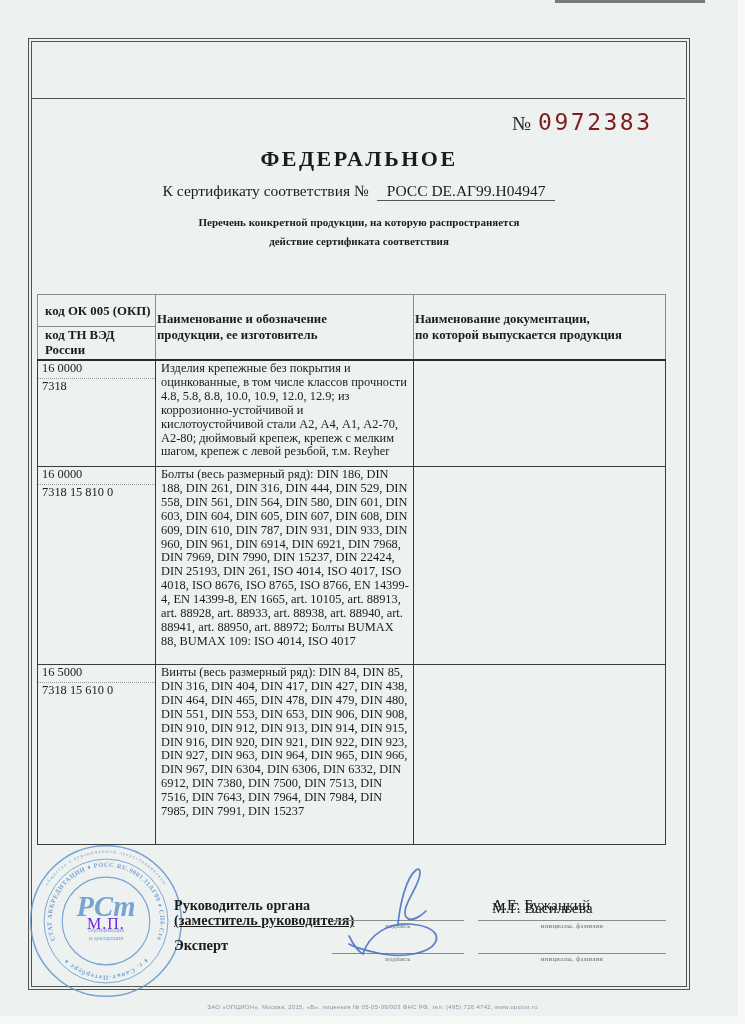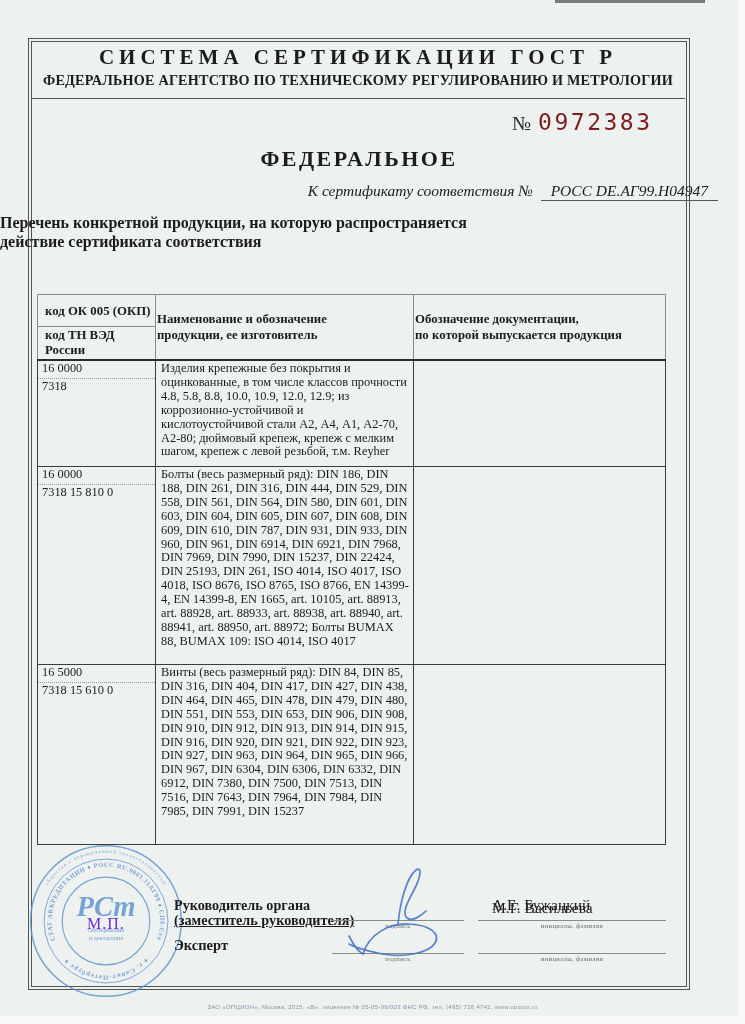--- a/index.html
+++ b/index.html
@@ -13,24 +13,24 @@
   .masthead{position:absolute;left:33px;top:45px;width:650px;text-align:center;}
   .masthead .l1{font-size:21px;font-weight:bold;letter-spacing:5px;}
   .masthead .l2{font-size:14.2px;font-weight:bold;letter-spacing:.2px;margin-top:2px;}
   .mast-rule{position:absolute;left:31px;top:98px;width:654px;border-top:1.4px solid #54544f;}
   .serial{position:absolute;left:512px;top:109px;display:flex;align-items:baseline;gap:7px;}
   .serial .nz{font-size:20px;color:#2b2b2b;}
   .serial .digits{font-family:"DejaVu Sans Mono","Liberation Mono",monospace;font-size:23px;
                   letter-spacing:2.5px;color:#7f1d1d;}
   .doc-title{position:absolute;left:0;top:146px;width:718px;text-align:center;font-size:22px;
              font-weight:bold;letter-spacing:2.5px;}
-  .cert-line{position:absolute;left:0;top:182px;width:718px;text-align:right;font-size:15.5px;font-style:italic;}
+  .cert-line{position:absolute;left:0;top:182px;width:718px;text-align:center;font-size:15.5px;}
   .cert-line .num{border-bottom:1px solid #555;padding:0 10px 1px 10px;margin-left:4px;}
-  .purpose{position:absolute;left:0;top:213px;width:718px;text-align:left;font-weight:bold;
-           font-size:16px;line-height:19px;}
+  .purpose{position:absolute;left:0;top:213px;width:718px;text-align:center;font-weight:bold;
+           font-size:11px;line-height:19px;}
   table.products{position:absolute;left:37px;top:258px;width:628px;border-collapse:collapse;table-layout:fixed;margin-top:36px;}
   table.products col.c1{width:118px;} table.products col.c2{width:258px;} table.products col.c3{width:252px;}
   .products thead td{border:1.2px solid #8a8a86;font-weight:bold;font-size:12.8px;vertical-align:middle;}
   .products thead td.hcenter{line-height:16px;height:62px;}
   .products thead td.hcode{padding:0;}
   .hcode .h1a{height:30px;display:flex;align-items:center;padding-left:7px;border-bottom:1px solid #8a8a86;}
   .hcode .h1b{height:31px;display:flex;align-items:center;padding-left:7px;}
   .products tbody td{border:1.3px solid #3c3c3a;vertical-align:top;font-size:12.4px;line-height:13.9px;padding:0;}
   .products tbody tr.first td{border-top:2.2px solid #2a2a28;}
   .codecell .ctop{border-bottom:1px dotted #9a9a9a;padding:1px 2px 2px 4px;}
@@ -56,24 +56,20 @@
 
 <div class="page">
   <div class="scan-right"></div>
   <div class="scan-bottom"></div>
   <div class="scan-artifact"></div>
 
   <div class="frame">
     <div class="frame-inner"></div>
   </div>
 
-  <div class="masthead">
-    <div class="l1">СИСТЕМА СЕРТИФИКАЦИИ ГОСТ Р</div>
-    <div class="l2">ФЕДЕРАЛЬНОЕ АГЕНТСТВО ПО ТЕХНИЧЕСКОМУ РЕГУЛИРОВАНИЮ И МЕТРОЛОГИИ</div>
-  </div>
   <div class="mast-rule"></div>
 
   <div class="serial">
     <span class="nz">№</span>
     <span class="digits">0972383</span>
   </div>
 
   <div class="doc-title">ФЕДЕРАЛЬНОЕ</div>
 
   <div class="cert-line">
@@ -96,21 +92,21 @@
       <tr>
         <td class="hcode">
           <div class="h1a">код ОК 005 (ОКП)</div>
           <div class="h1b">код ТН ВЭД России</div>
         </td>
         <td class="hcenter">
           <div>Наименование и обозначение</div>
           <div>продукции, ее изготовитель</div>
         </td>
         <td class="hcenter">
-          <div>Обозначение документации,</div>
+          <div>Наименование документации,</div>
           <div>по которой выпускается продукция</div>
         </td>
       </tr>
     </thead>
     <tbody>
       <tr class="first">
         <td class="codecell">
           <div class="ctop">16 0000</div>
           <div class="cbot">7318</div>
         </td>

